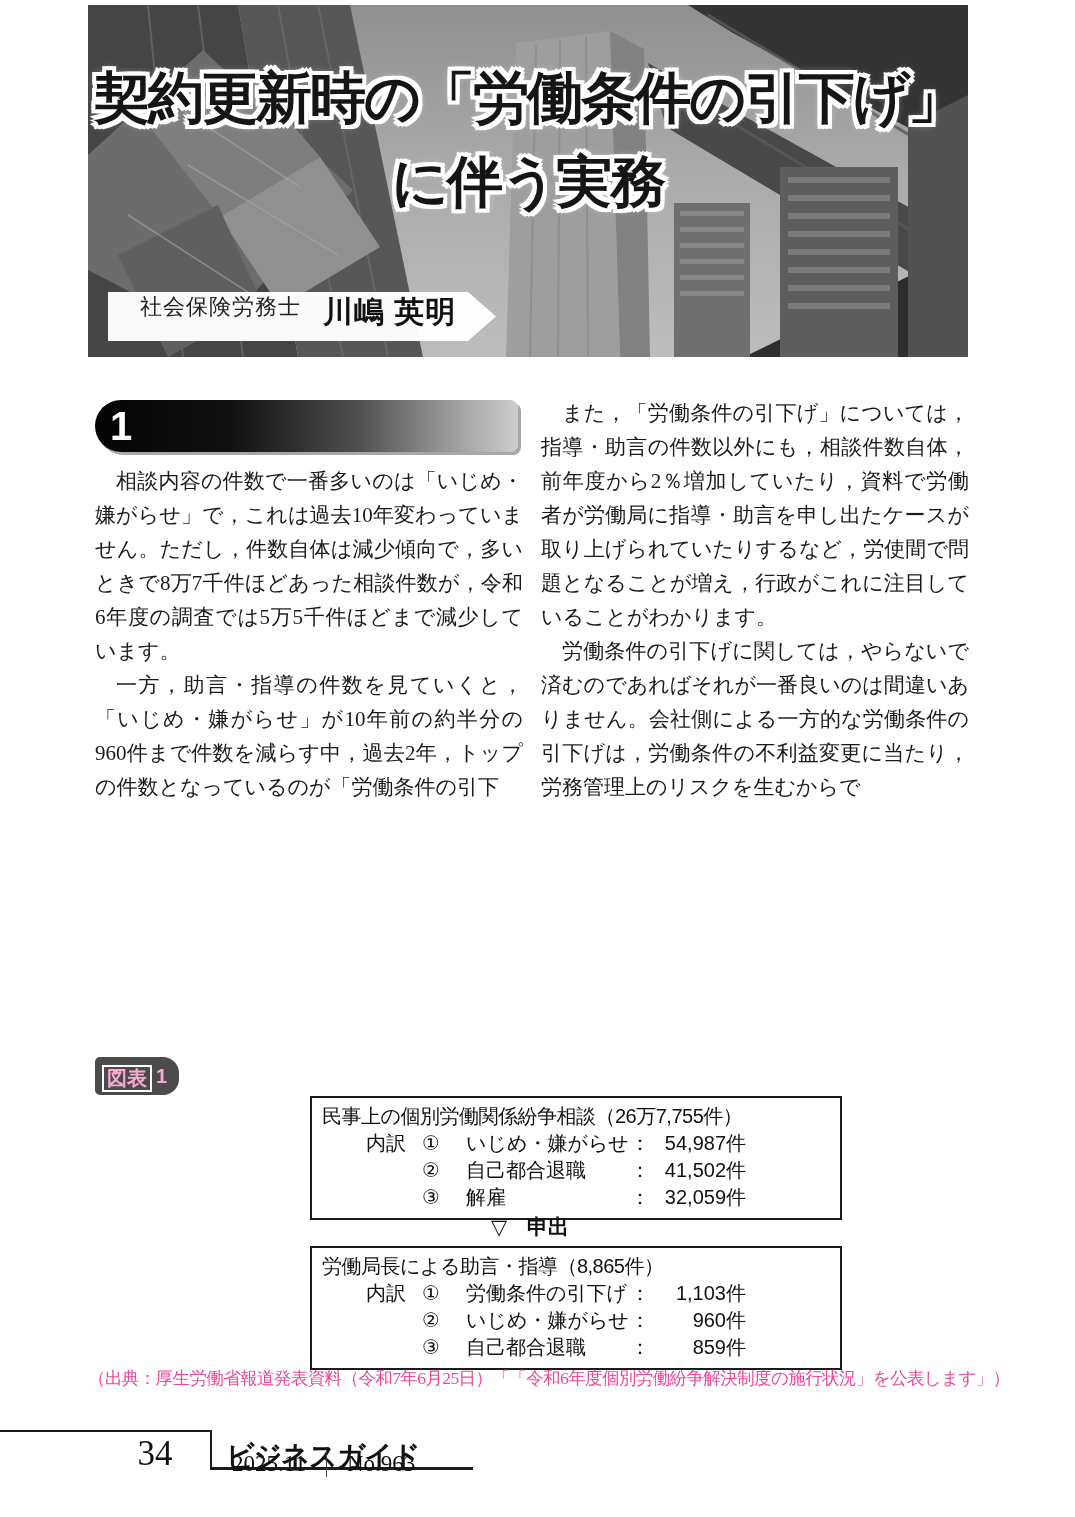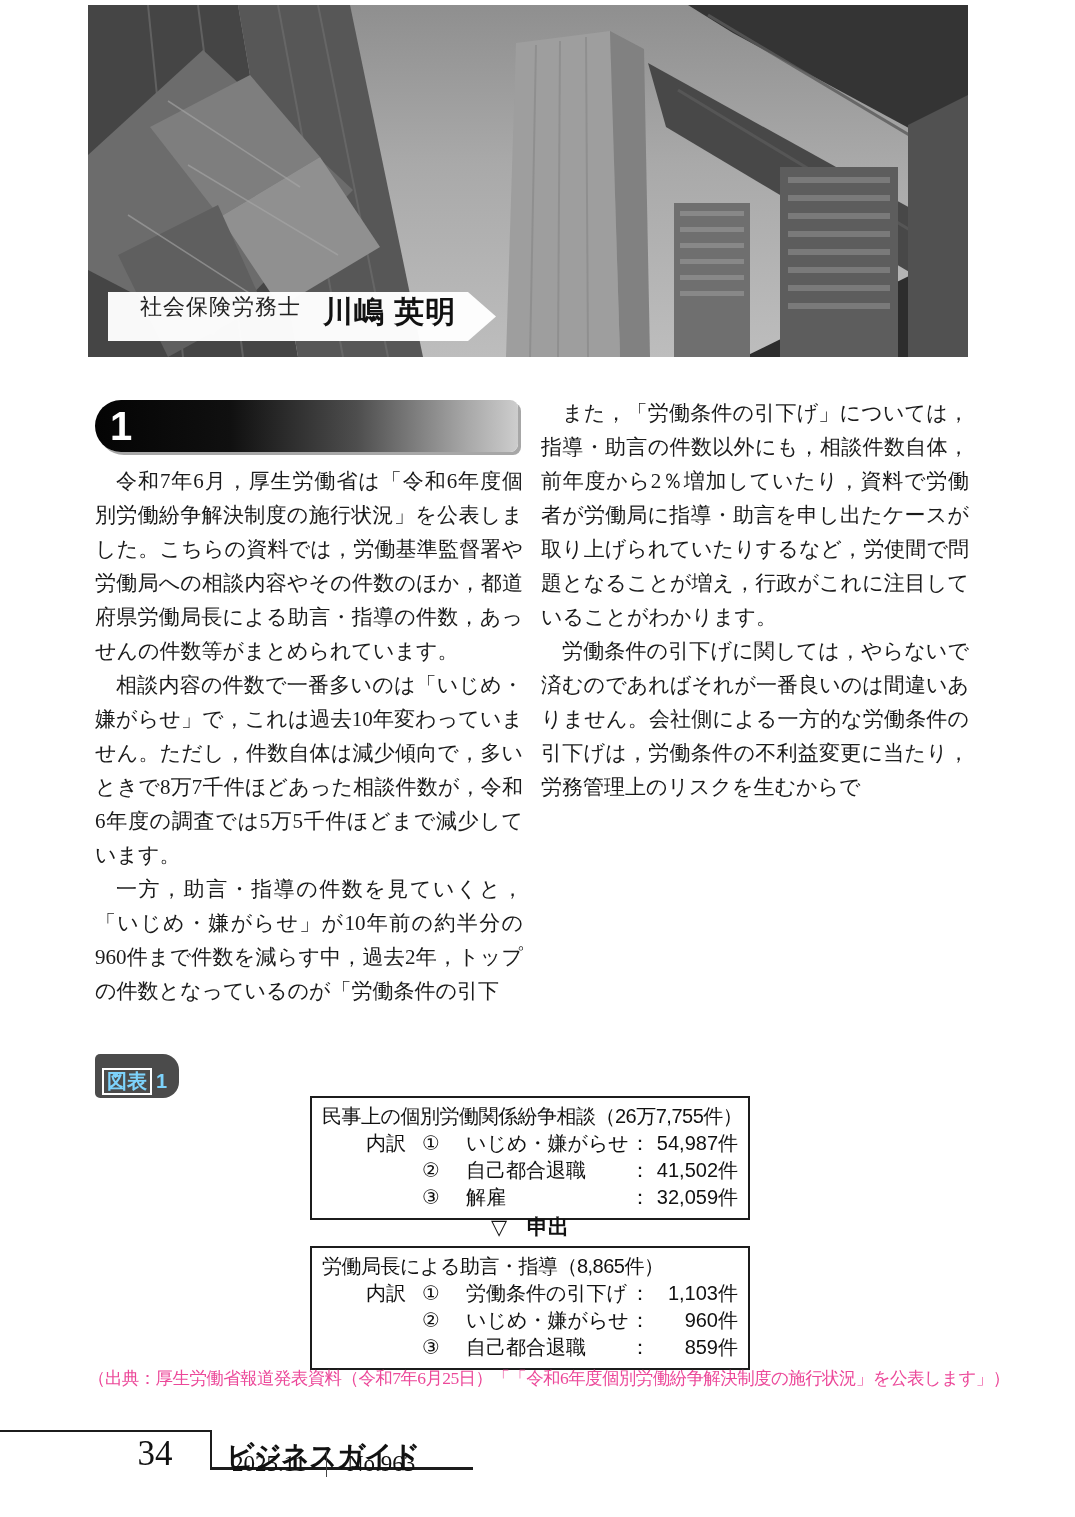--- a/index.html
+++ b/index.html
@@ -71,31 +71,31 @@
   .col-left  { left:95px;  top:464px; }
   .col-right { left:541px; top:396px; }
 
   
   .fig-caption-row {
     position:absolute; left:95px; top:1058px; height:36px;
     display:flex; align-items:center;
     font-family:"Liberation Sans","DejaVu Sans",sans-serif;
   }
   .fig-badge {
-    display:inline-flex; align-items:center;
-    background:#4b4b4b; color:#7dd3fc;
+    display:inline-flex; align-items:flex-start;
+    background:#4b4b4b; color:#f9a8d4;
     border-radius:5px 16px 16px 5px;
-    padding:14px 12px 3px 7px;
+    padding:8px 12px 3px 7px;
     font-size:20px; font-weight:700;
   }
   .fig-badge-word { border:2px solid #fff; padding:0 3px; margin-right:4px; line-height:1.15; }
   .fig-caption { margin-left:18px; font-size:22px; font-weight:700; color:#111; letter-spacing:0.5px; }
 
   .fig-box {
-    position:absolute; left:310px; width:440px;
+    position:absolute; left:310px; width:532px;
     border:2px solid #1c1c1c; background:#fff;
     font-family:"Liberation Sans","DejaVu Sans",sans-serif;
     font-size:20px; line-height:27px; color:#111;
     padding:5px 10px 7px 10px;
   }
   .fig-box1 { top:1096px; }
   .fig-box2 { top:1246px; }
   .fig-box-title { white-space:nowrap; letter-spacing:-0.5px; }
   .fig-row { display:flex; white-space:nowrap; }
   .fig-utiwake { flex:0 0 56px;margin-left:44px; }
@@ -203,32 +203,35 @@
           <rect x="592" y="222" width="64" height="5"></rect>
         <rect x="592" y="238" width="64" height="5"></rect>
           <rect x="592" y="254" width="64" height="5"></rect>
         <rect x="592" y="270" width="64" height="5"></rect>
           <rect x="592" y="286" width="64" height="5"></rect>
       </g>
       <polygon points="820,120 880,90 880,352 820,352" fill="#515151"></polygon>
     </svg>
   </div>
 
+  <div class="title-overlay">
+    <span class="title-line title-line1">契約更新時の「労働条件の引下げ」</span>
+    <span class="title-line title-line2">に伴う実務</span>
+  </div>
 
   <div class="byline">
     <span class="byline-role">社会保険労務士</span>
     <span class="byline-name">川嶋 英明</span>
   </div>
 
   <div class="sec-head">
     <span class="sec-num">1</span>
   </div>
 
   <div class="col col-left">
-    <p>令和7年6月，厚生労働省は「令和6年度個別労働紛争解決制度の施行状況」を公表しました。こちらの資料では，労働基準監督署や労働局への相談内容やその件数のほか，都道府県労働局長による助言・指導の件数，あっせんの件数等がまとめられています。</p>
     <p>相談内容の件数で一番多いのは「いじめ・嫌がらせ」で，これは過去10年変わっていません。ただし，件数自体は減少傾向で，多いときで8万7千件ほどあった相談件数が，令和6年度の調査では5万5千件ほどまで減少しています。</p>
     <p>一方，助言・指導の件数を見ていくと，「いじめ・嫌がらせ」が10年前の約半分の960件まで件数を減らす中，過去2年，トップの件数となっているのが「労働条件の引下</p>
   </div>
 
   <div class="col col-right">
     <p>また，「労働条件の引下げ」については，指導・助言の件数以外にも，相談件数自体，前年度から2％増加していたり，資料で労働者が労働局に指導・助言を申し出たケースが取り上げられていたりするなど，労使間で問題となることが増え，行政がこれに注目していることがわかります。</p>
     <p>労働条件の引下げに関しては，やらないで済むのであればそれが一番良いのは間違いありません。会社側による一方的な労働条件の引下げは，労働条件の不利益変更に当たり，労務管理上のリスクを生むからで</p>
   </div>
 
   <div class="fig-caption-row">

